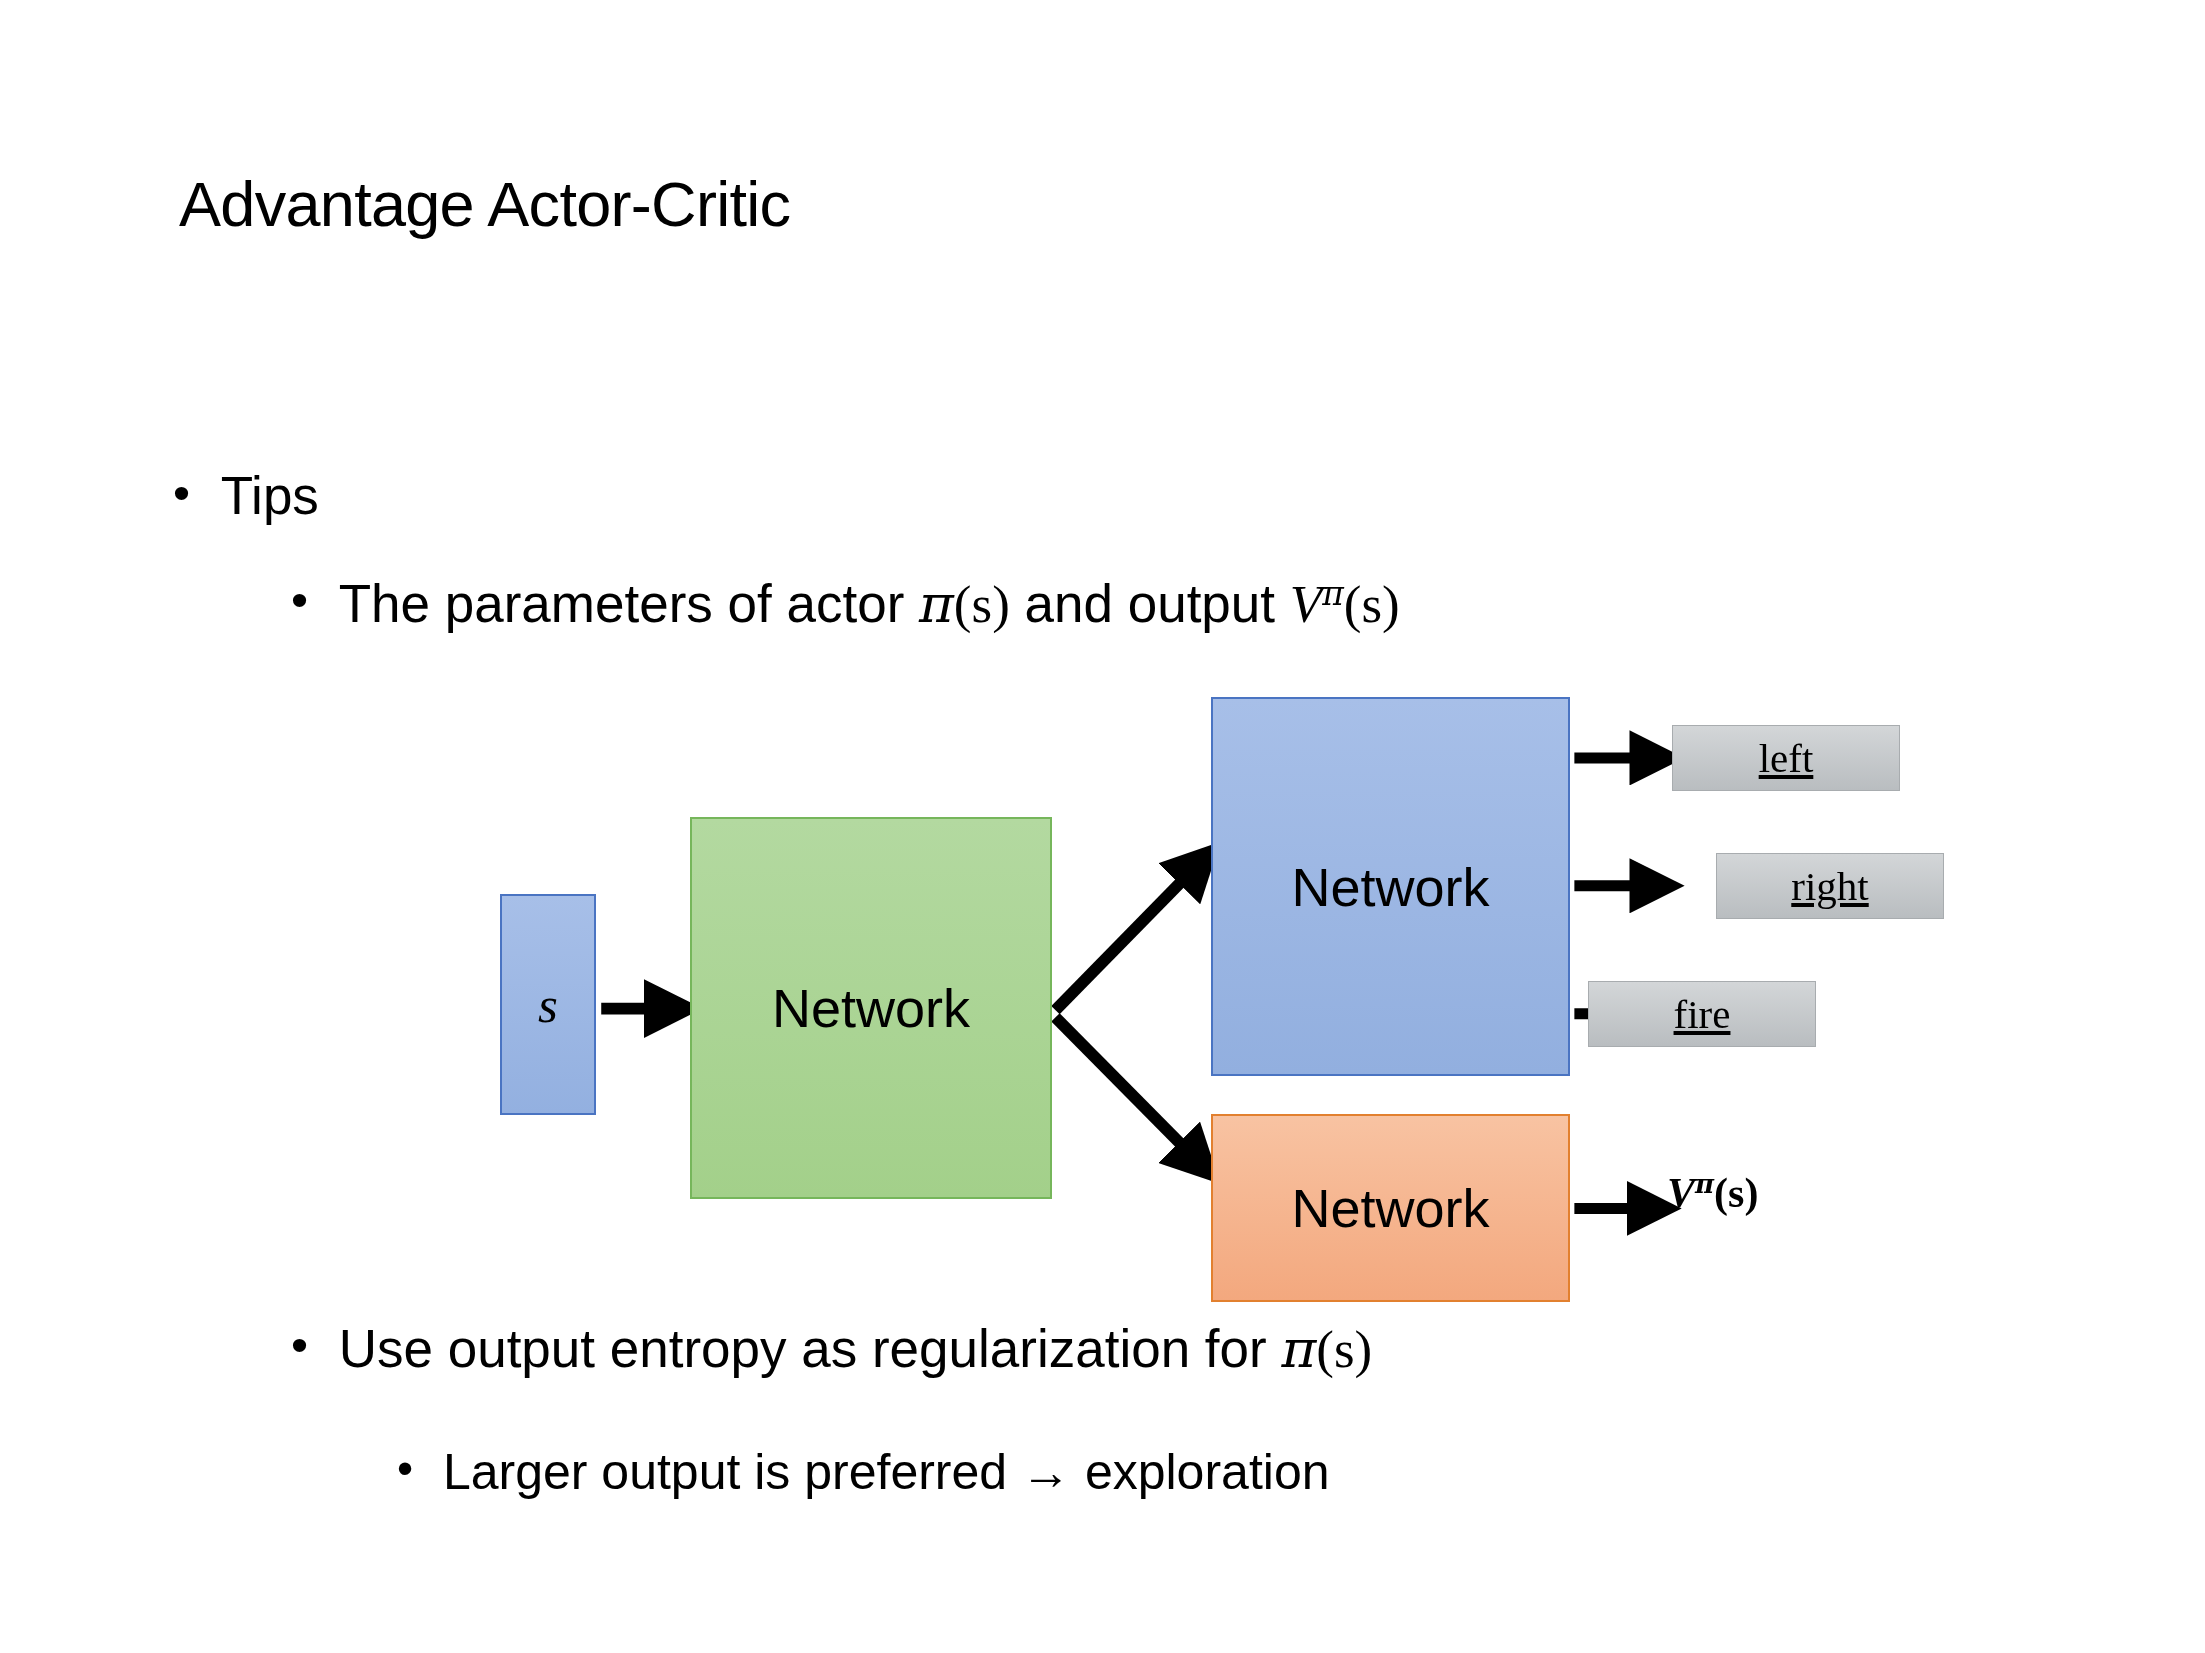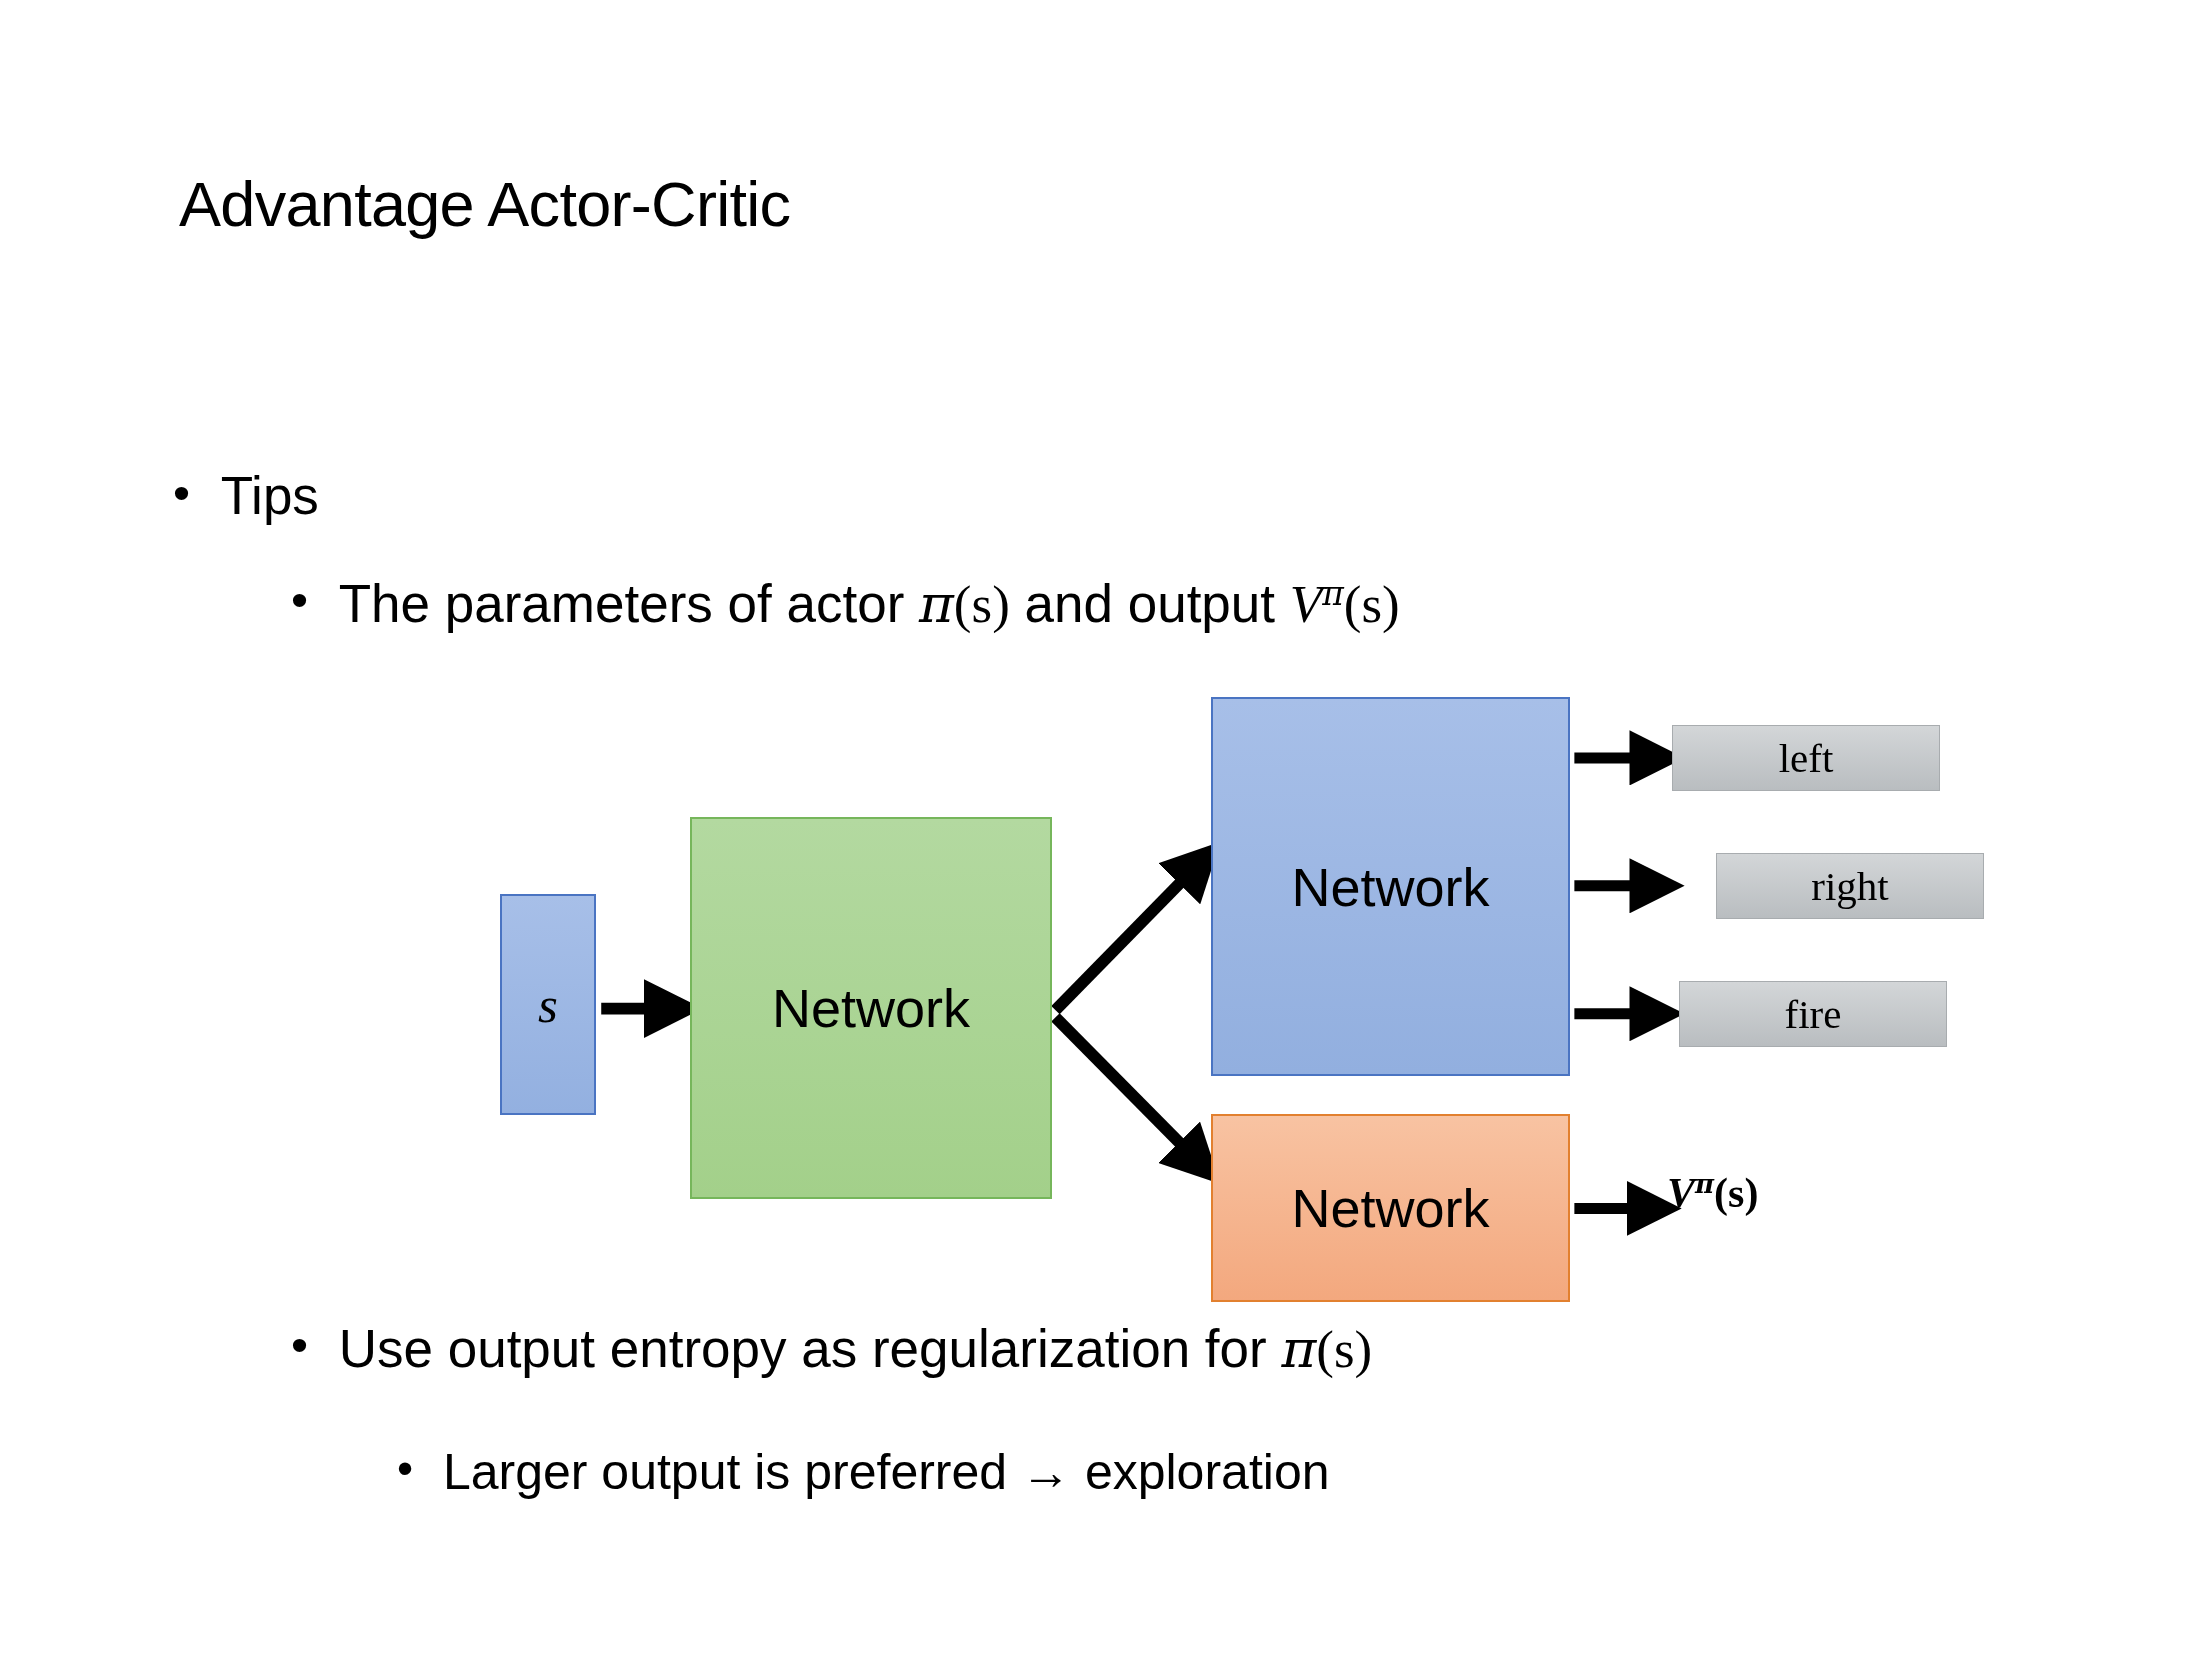--- a/index.html
+++ b/index.html
@@ -165,30 +165,31 @@
     top: 1114px;
     width: 359px;
     height: 188px;
     background: linear-gradient(180deg, #f8c3a2 0%, #f3a87e 100%);
     border: 2.2px solid #e2802f;
   }
   #node-orange .node-label { font-size: 54px; }
 
   
   .node-action {
-    width: 268px;
+    width: 228px;
     height: 66px;
     background: linear-gradient(180deg, #d3d6d8 0%, #b9bdc0 100%);
     border: 1.5px solid #a8acaf;
     font-family: "Liberation Serif", serif;
     font-size: 41px;
+    text-decoration: underline;
   }
   #node-left  { left: 1672px; top: 725px; }
   #node-right { left: 1716px; top: 853px; }
-  #node-fire  { left: 1679px; top: 981px; align-items: center; }
+  #node-fire  { left: 1588px; top: 981px; align-items: center; }
 
   
   #critic-output {
     position: absolute;
     left: 1667px;
     top: 1169px;
     font-size: 42px;
     font-weight: bold;
   }
 

